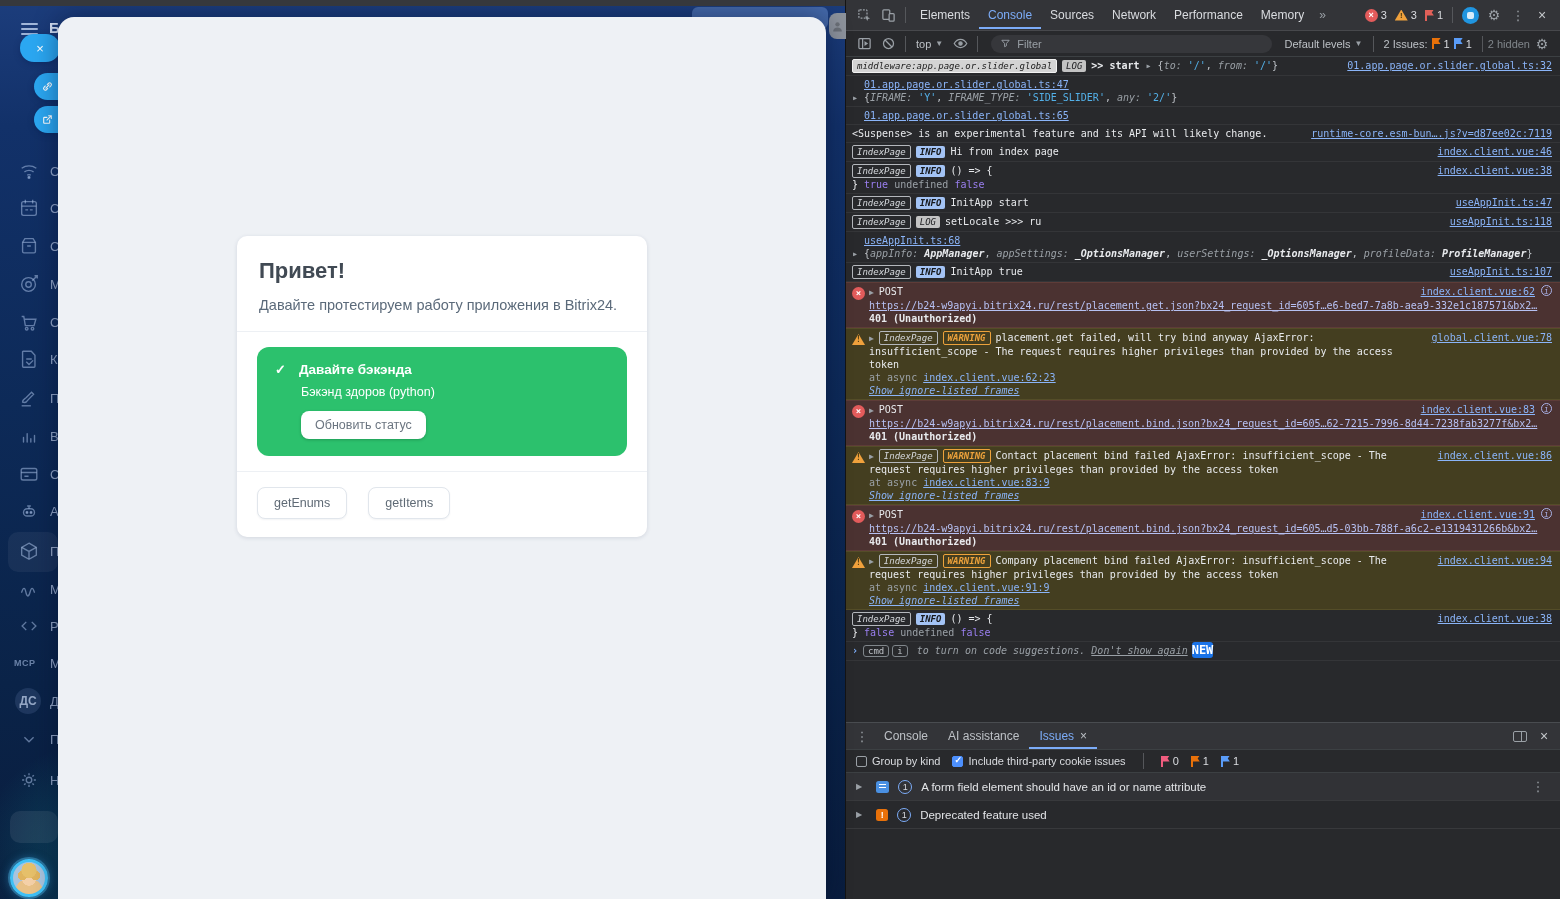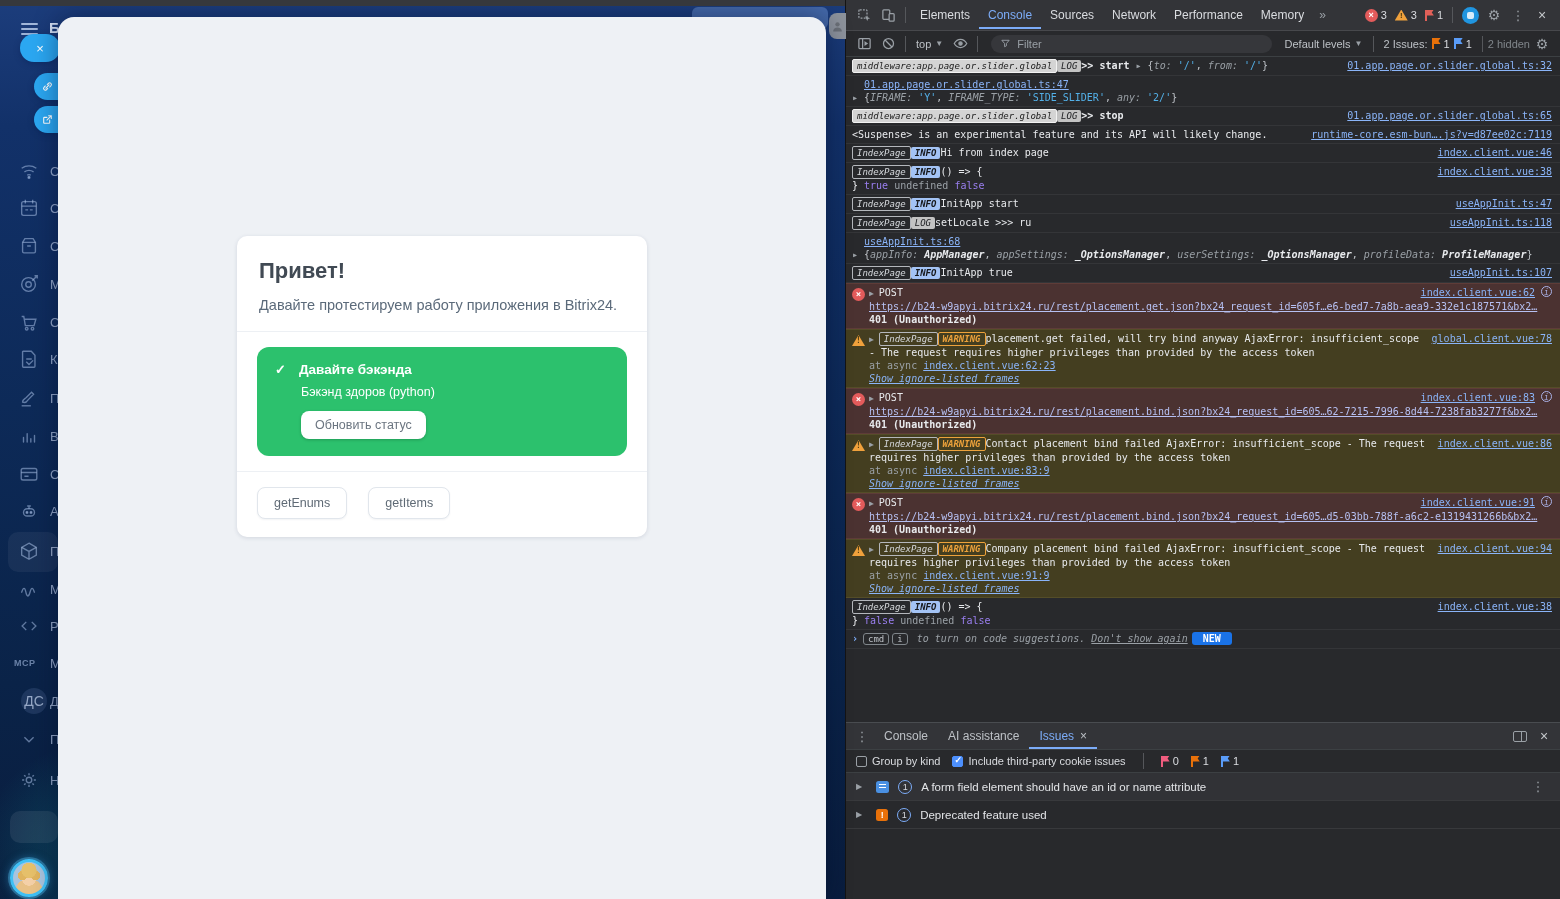--- a/index.html
+++ b/index.html
@@ -20,23 +20,23 @@
   .sidebar { position:absolute; left:0; top:6px; width:58px; bottom:0; z-index:1; }
   .burger { position:absolute; left:21px; top:17px; width:17px; height:13px; }
   .burger i { display:block; height:2px; background:rgba(185,205,235,.85); border-radius:1px; margin-bottom:3px; }
   .logoletter { position:absolute; left:49px; top:13px; font-size:15px; font-weight:bold; color:#d6e2f6; }
   .sb-item { position:absolute; left:0; width:58px; height:38px; display:flex; align-items:center; }
   .sb-item .ic { position:absolute; left:18px; width:22px; height:22px; color:rgba(168,192,230,.55); }
   .sb-item .ic svg { width:22px; height:22px; }
   .sb-item .ltr { position:absolute; left:50px; font-size:13px; color:rgba(180,198,228,.8); white-space:nowrap; }
   .sb-item .ictxt { position:absolute; left:14px; font-size:9px; font-weight:bold; letter-spacing:.5px;
     color:rgba(168,192,230,.6); }
-  .ds-circle { position:absolute; left:21px; width:26px; height:26px; border-radius:50%;
+  .ds-circle { position:absolute; left:15px; width:26px; height:26px; border-radius:50%;
     background:rgba(120,150,200,.18); display:flex; align-items:center; justify-content:center;
-    font-size:14px; font-weight:normal; color:rgba(190,205,232,.75); }
+    font-size:12px; font-weight:bold; color:rgba(190,205,232,.75); }
   .hl-box { position:absolute; background:rgba(255,255,255,.055); border-radius:10px; }
   .pill { position:absolute; background:#2ba7f1; color:#fff; display:flex; align-items:center;
     justify-content:center; z-index:2; box-shadow:0 2px 6px rgba(0,30,80,.35); }
   .pill svg { width:13px; height:13px; }
   .pill-x { left:20px; top:34px; width:40px; height:28px; border-radius:15px; font-size:13px; }
   .pill-ln { left:34px; top:73px; width:26px; height:27px; border-radius:14px 0 0 14px; }
   .pill-ext { left:34px; top:106px; width:26px; height:27px; border-radius:14px 0 0 14px; }
   .avatar { position:absolute; left:10px; top:853px; width:38px; height:38px; border-radius:50%;
     border:3px solid #3fc0f5; box-shadow:0 0 0 2px rgba(90,200,250,.35), 0 0 10px rgba(60,180,250,.5);
     background:
@@ -110,42 +110,42 @@
   .crow.r-err { background:#4b3231; border-top:1px solid #5e3c38; border-bottom:1px solid #5e3c38; }
   .crow.r-warn { background:#443e20; border-top:1px solid #544d28; border-bottom:1px solid #544d28; }
   .icol { flex:0 0 17px; padding-top:1px; }
   .cbody { flex:1; min-width:0; }
   .chead { display:flex; align-items:flex-start; }
   .ctext { flex:1; min-width:0; word-break:break-word; }
   .csub { word-break:break-word; }
   .src { white-space:nowrap; margin-left:12px; color:#8ab4f8; text-decoration:underline; cursor:pointer; }
   .iico { display:inline-block; width:11px; height:11px; border:1px solid #aab2e8; border-radius:50%;
     color:#aab2e8; font-size:8px; line-height:11px; text-align:center; margin-left:6px; font-style:italic; }
-  .bdg { display:inline-block; font-style:italic; padding:0 4px; border-radius:2px; 
+  .bdg { display:inline-block; font-style:italic; padding:0 4px; border-radius:2px; margin-right:5px;
     font-size:9px; line-height:12px; }
   .bdg-mw { background:#d4d4d4; color:#1b1b1b; border:1px solid #f2f2f2; }
   .bdg-log { background:#c3c3c3; color:#202124; }
   .bdg-ip { border:1px solid #b4b7bc; color:#d5d8dc; background:transparent; }
   .bdg-info { background:#a3c3f5; color:#17191c; font-weight:bold; }
   .bdg-warn { border:1px solid #eda23b; color:#eda23b; background:transparent; font-weight:bold; }
   .sg-t { color:#e8eaed; } .sg-b { color:#e8eaed; font-weight:bold; }
   .sg-d { color:#9aa0a6; } .sg-k { color:#9aa0a6; font-style:italic; }
   .sg-o { color:#bdc1c6; } .sg-s { color:#53b0e8; }
   .sg-cl { color:#e8eaed; font-weight:bold; font-style:italic; }
   .sg-bool { color:#9a7ff0; } 
   .sg-lnk { color:#8ab4f8; text-decoration:underline; cursor:pointer; }
   .sg-url { color:#b6c0f2; text-decoration:underline; cursor:pointer; }
   .sg-ign { color:#8ab4f8; text-decoration:underline; font-style:italic; cursor:pointer; }
   .sg-car { color:#9aa0a6; }
   .sg-pch { color:#7cacf8; font-weight:bold; margin-right:5px; }
   .sg-kbd { border:1px solid #80868b; border-radius:3px; padding:0 4px; margin-right:3px;
     color:#bdc1c6; font-size:9px; }
   .sg-it { color:#9aa0a6; font-style:italic; }
   .sg-ign2 { color:#9aa0a6; font-style:italic; text-decoration:underline; cursor:pointer; }
-  .sg-new { background:#1a73e8; color:#fff; font-size:10px; font-weight:bold; padding:1px 11px;
+  .sg-new { background:#1a73e8; color:#fff; font-size:12px; font-weight:bold; padding:1px 0;
     border-radius:3px; margin-left:4px; }
   .rcaret { color:#9aa0a6; font-size:8px; margin-right:5px; cursor:pointer; }
 
   .drawer { flex:0 0 177px; border-top:1px solid #494c50; display:flex; flex-direction:column;
     background:#28292c; font-family:"Liberation Sans", sans-serif; }
   .dr-tabs { flex:0 0 27px; display:flex; align-items:center; background:#333438;
     border-bottom:1px solid #3c4043; padding:0 4px; }
   .dr-tab { padding:6px 10px 4px; color:#bdc1c6; font-size:12px; border-bottom:2px solid transparent;
     cursor:pointer; display:flex; gap:6px; align-items:center; }
   .dr-tab.active { color:#7cacf8; border-bottom-color:#7cacf8; }
@@ -460,21 +460,20 @@
           <div class="cbody">
             <div class="chead">
               <span class="src">01.app.page.or.slider.global.ts:47</span>
             </div>
             <div class="csub"><span class="sg-car">▸ </span><span class="sg-o">{</span><span class="sg-k">IFRAME: </span><span class="sg-s">'Y'</span><span class="sg-o">, </span><span class="sg-k">IFRAME_TYPE: </span><span class="sg-s">'SIDE_SLIDER'</span><span class="sg-o">, </span><span class="sg-k">any: </span><span class="sg-s">'2/'</span><span class="sg-o">}</span></div>
           </div>
         </div>
         <div class="crow r-log">
           <div class="cbody">
             <div class="chead">
-              <span class="ctext"><span class="bdg bdg-mw">middleware:app.page.or.slider.global</span><span class="bdg bdg-log">LOG</span><span class="sg-b">&gt;&gt; stop</span></span>
               <span class="src">01.app.page.or.slider.global.ts:65</span>
             </div>
           </div>
         </div>
         <div class="crow r-log">
           <div class="cbody">
             <div class="chead">
               <span class="ctext"><span class="sg-t">&lt;Suspense&gt; is an experimental feature and its API will likely change.</span></span>
               <span class="src">runtime-core.esm-bun….js?v=d87ee02c:7119</span>
             </div>

